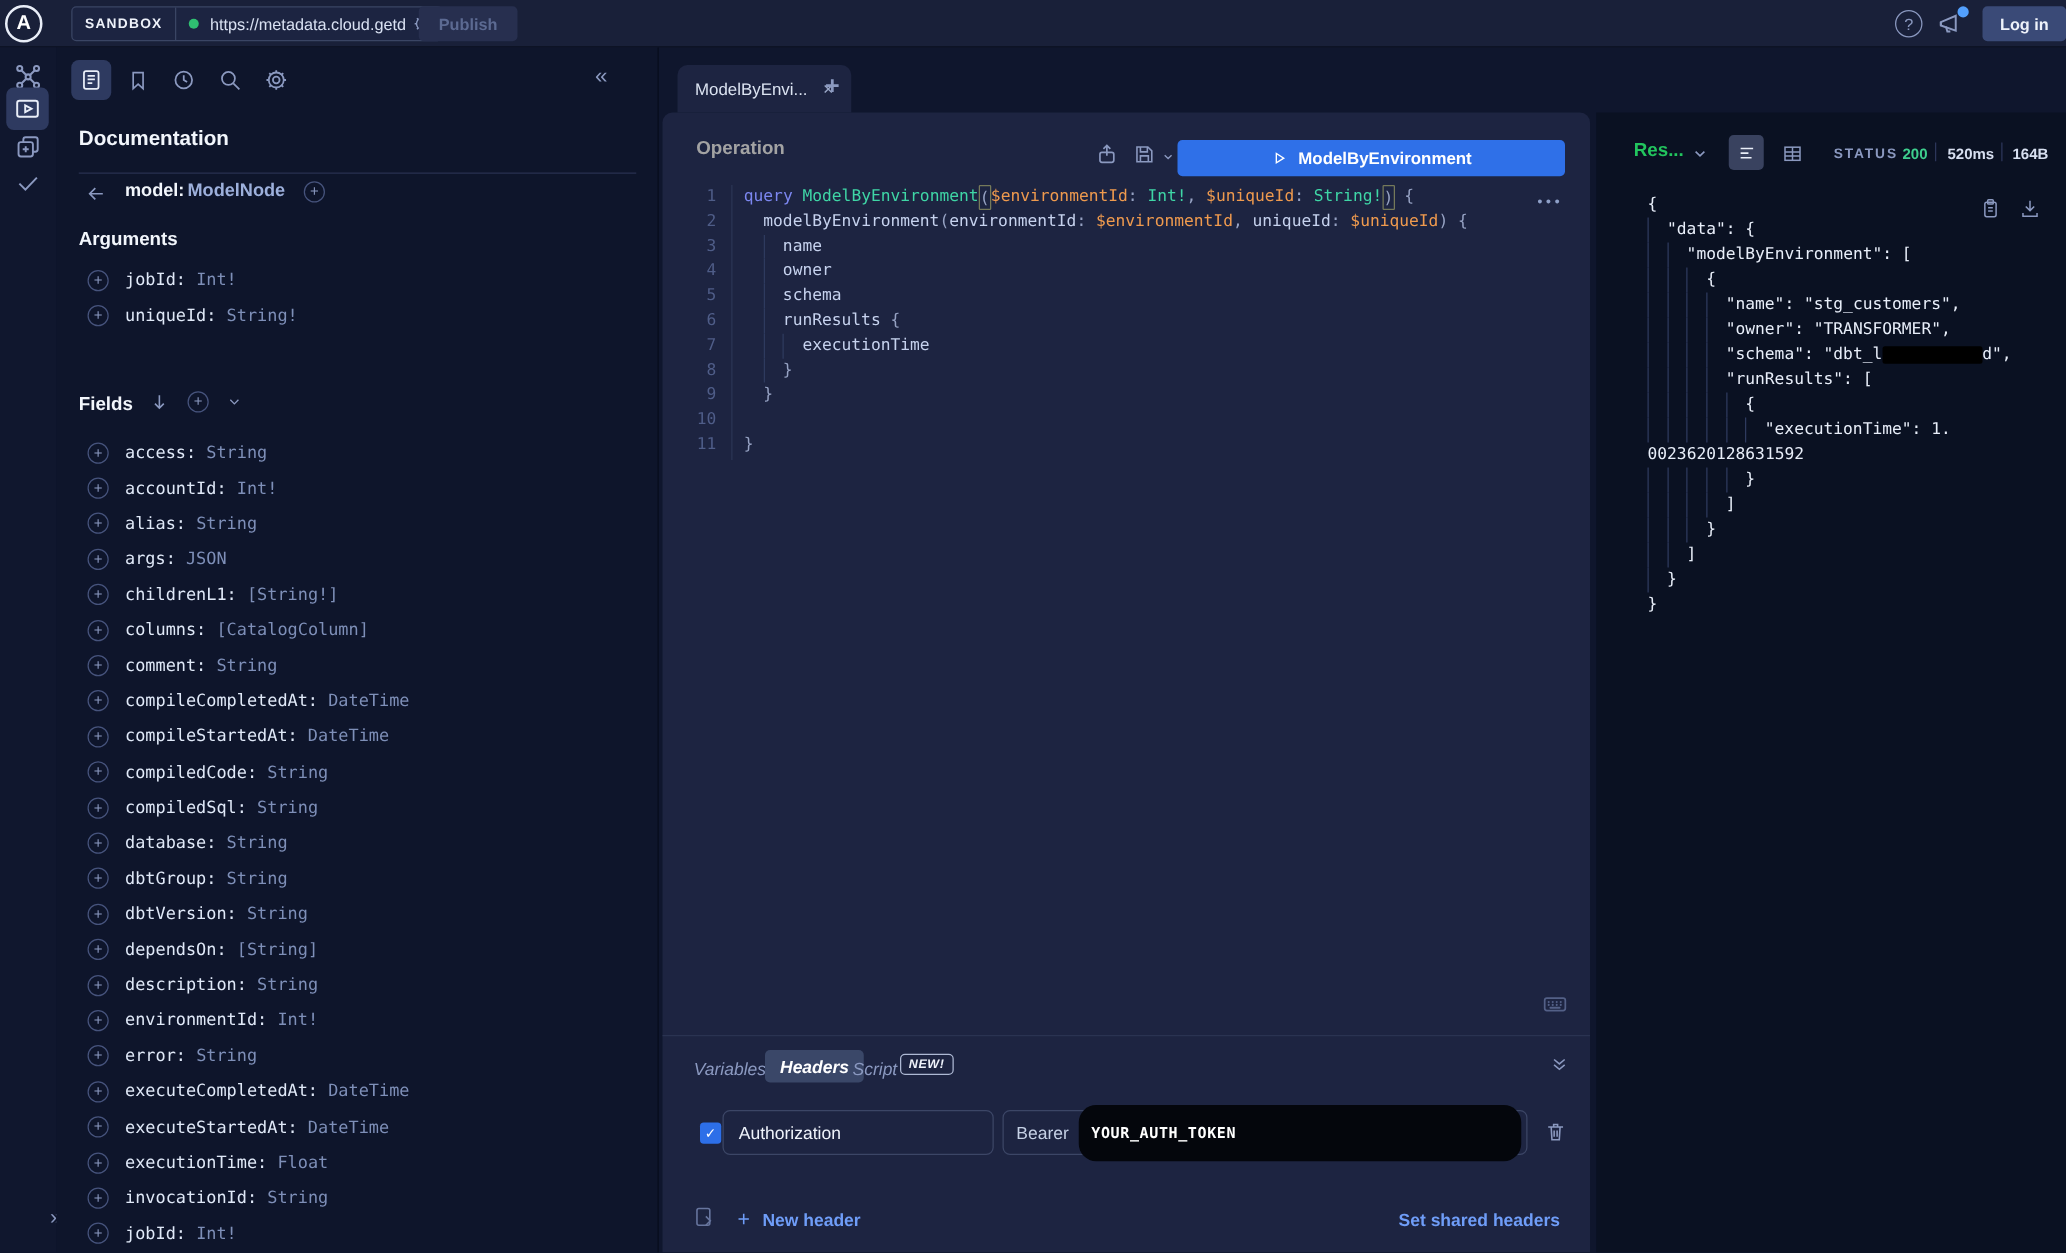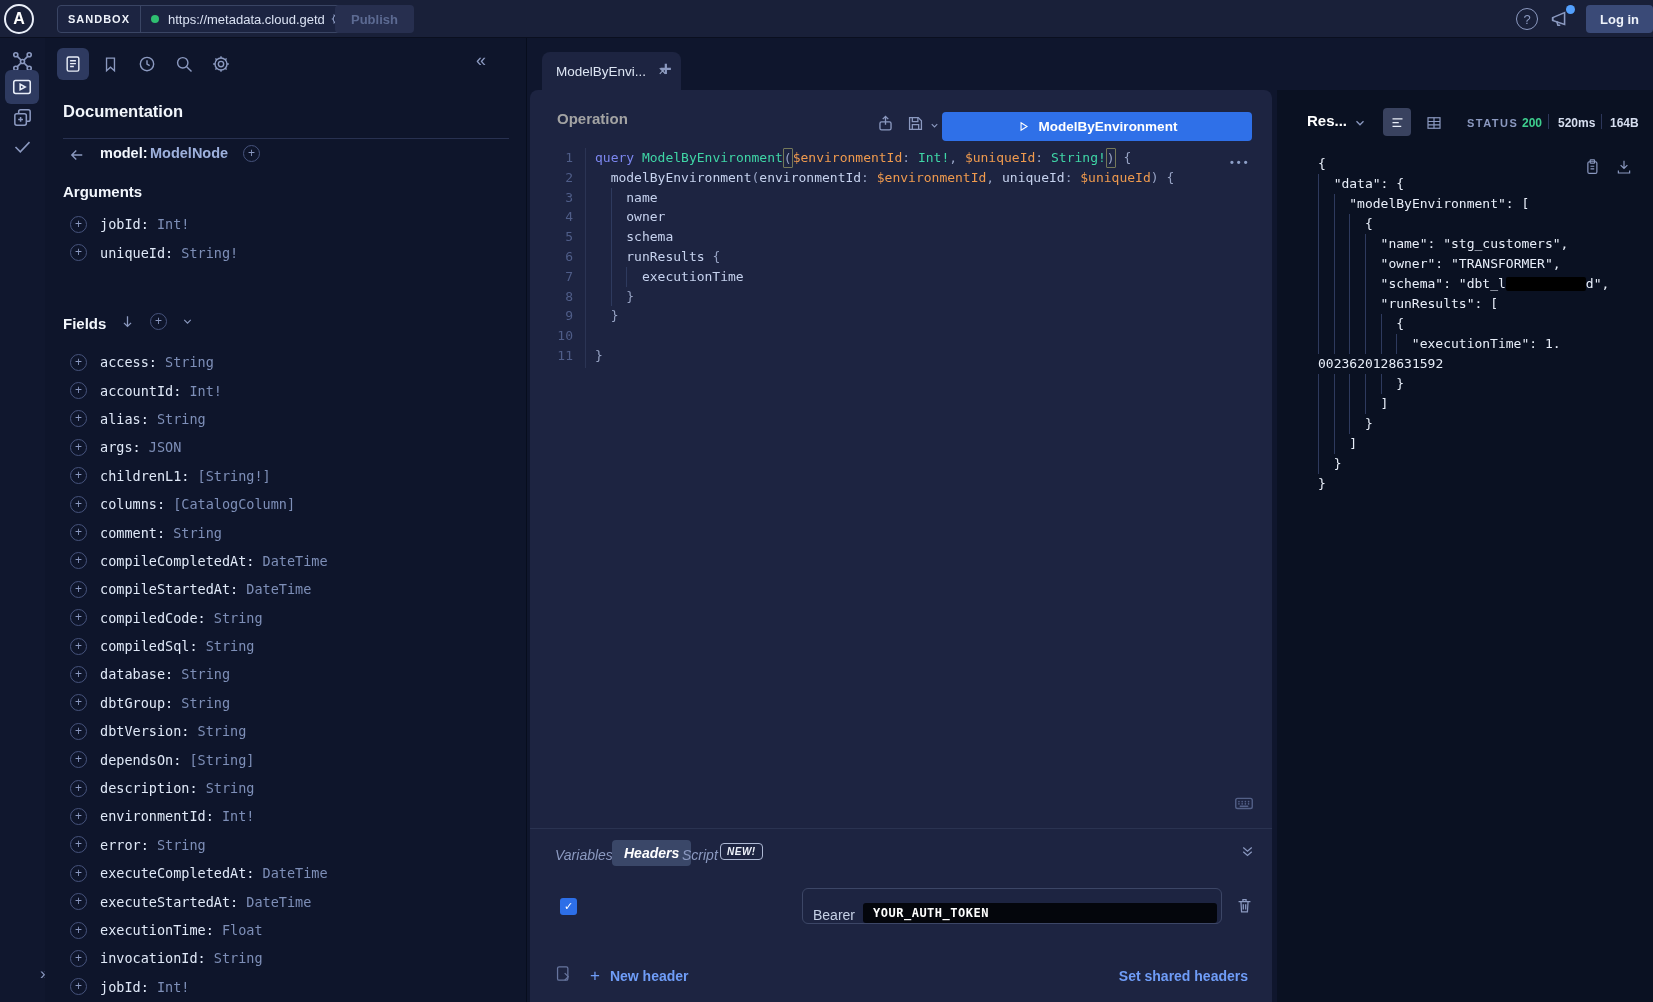--- a/index.html
+++ b/index.html
@@ -79,32 +79,32 @@
 
   
   .req-divider { position:absolute; left:0; top:738px; width:742px; height:1px; background:#2a3351; }
   .req-tab { position:absolute; font-size:14px; color:#8b99c0;font-style:italic; }
   .req-tab.active { background:#3a4768; border-radius:4px; padding:5px 12px; color:#fff; font-weight:bold; }
   .new-badge { position:absolute; left:190px; top:753px; border:1px solid #aeb9d4; border-radius:4px; padding:2px 6px; font-size:10px; font-weight:bold; color:#eef2fa; letter-spacing:.5px;font-style:italic; }
   .dblchev { position:absolute; left:709px; top:753px; }
   .hdr-check { position:absolute; left:30px; top:808px; width:17px; height:17px; background:#2d6fe8; border-radius:3px; color:#fff; font-size:11px; display:flex; align-items:center; justify-content:center; }
   .hdr-check::after { content:"\2713"; }
   .key-input { position:absolute; left:48px; top:798px; width:217px; height:36px; border:1px solid #3c4666; border-radius:6px; background:transparent; color:#eef3fb; font-size:14px; padding-left:12px; display:flex; align-items:center; }
-  .val-input { position:absolute; left:272px; top:798px; width:420px; height:36px; border:1px solid #3c4666; border-radius:6px; display:flex; align-items:flex-end; padding:0 4px 0 10px; }
+  .val-input { position:absolute; left:272px; top:798px; width:420px; height:36px; border:1px solid #3c4666; border-radius:6px; display:flex; align-items:center; padding:0 4px 0 10px; }
   .bearer-label { font-size:14px; color:#c6d1e6; margin-right:8px; flex:none; }
-  .token-box { flex:1; height:20px; background:#04060c; border-radius:3px; display:flex; align-items:center; padding-left:10px; font-family:"DejaVu Sans Mono", monospace; font-size:12px; font-weight:bold; color:#fff; letter-spacing:.5px; }
+  .token-box { flex:1; height:45px; background:#04060c; border-radius:14px; display:flex; align-items:center; padding-left:10px; font-family:"DejaVu Sans Mono", monospace; font-size:12px; font-weight:bold; color:#fff; letter-spacing:.5px; }
   .trash-ico { position:absolute; left:705px; top:806px; }
   .script-ico { position:absolute; left:24px; top:874px; color:#67759e; }
   .new-header { position:absolute; left:60px; top:876px; color:#6f9df8; font-size:14px; font-weight:bold; display:flex; align-items:center; gap:10px; }
   .new-header .plus { font-size:17px; font-weight:normal; }
   .shared-headers { position:absolute; right:24px; top:878px; color:#6f9df8; font-size:14px; font-weight:bold; }
 
   
   .response { position:absolute; left:1277px; top:90px; width:376px; height:912px; background:#0a1122; }
-  .resp-title { position:absolute; left:30px; top:22px; font-size:15px; font-weight:bold; color:#ffffff; }
+  .resp-title { position:absolute; left:30px; top:22px; font-size:15px; font-weight:bold; color:#22c55e; }
   .resp-chev { position:absolute; left:76px; top:26px; }
   .fmt-tile { position:absolute; left:106px; top:18px; width:28px; height:28px; background:#39425f; border-radius:4px; display:flex; align-items:center; justify-content:center; color:#e9eef8; }
   .tbl-ico { position:absolute; left:148px; top:24px; }
   .status-label { position:absolute; left:190px; top:27px; font-size:11px; font-weight:bold; letter-spacing:1.5px; color:#8b99c0; }
   .status-code { position:absolute; left:245px; top:26px; font-size:12px; font-weight:bold; color:#3ecf8e; }
   .meta-sep { position:absolute; top:24px; width:1px; height:15px; background:#2c365a; }
   .meta-text { position:absolute; top:26px; font-size:12px; font-weight:bold; color:#d7dff0; }
   .copy-ico { position:absolute; left:306px; top:68px; }
   .dl-ico { position:absolute; left:338px; top:68px; }
   .json { position:absolute; left:41px; top:64px; }
@@ -485,20 +485,23 @@
 
   <div class="req-tab" style="left:25px; top:757px;">Variables</div>
   <div class="req-tab active" style="left:82px; top:750px;">Headers</div>
   <div class="req-tab" style="left:152px; top:757px;">Script</div>
   <div class="new-badge">NEW!</div>
   <svg class="dblchev ico" width="17" height="17" viewBox="0 0 24 24" fill="none" stroke="currentColor" stroke-width="1.8">
       <path d="M6 6.5l6 5 6-5M6 12.5l6 5 6-5"></path>
     </svg>
 
   <div class="hdr-check"></div>
+  <div class="key-input">
+      <span>Authorization</span>
+    </div>
   <div class="val-input">
     <span class="bearer-label">Bearer</span>
     <div class="token-box">
         <span>YOUR_AUTH_TOKEN</span>
       </div>
   </div>
   <svg class="trash-ico ico" width="19" height="19" viewBox="0 0 24 24" fill="none" stroke="currentColor" stroke-width="1.6">
       <path d="M4.5 7h15M10 7V4.5h4V7M7.5 7l.8 13h7.4L16.5 7"></path>
       <path d="M10.5 10.5v6.5M13.5 10.5v6.5"></path>
     </svg>

